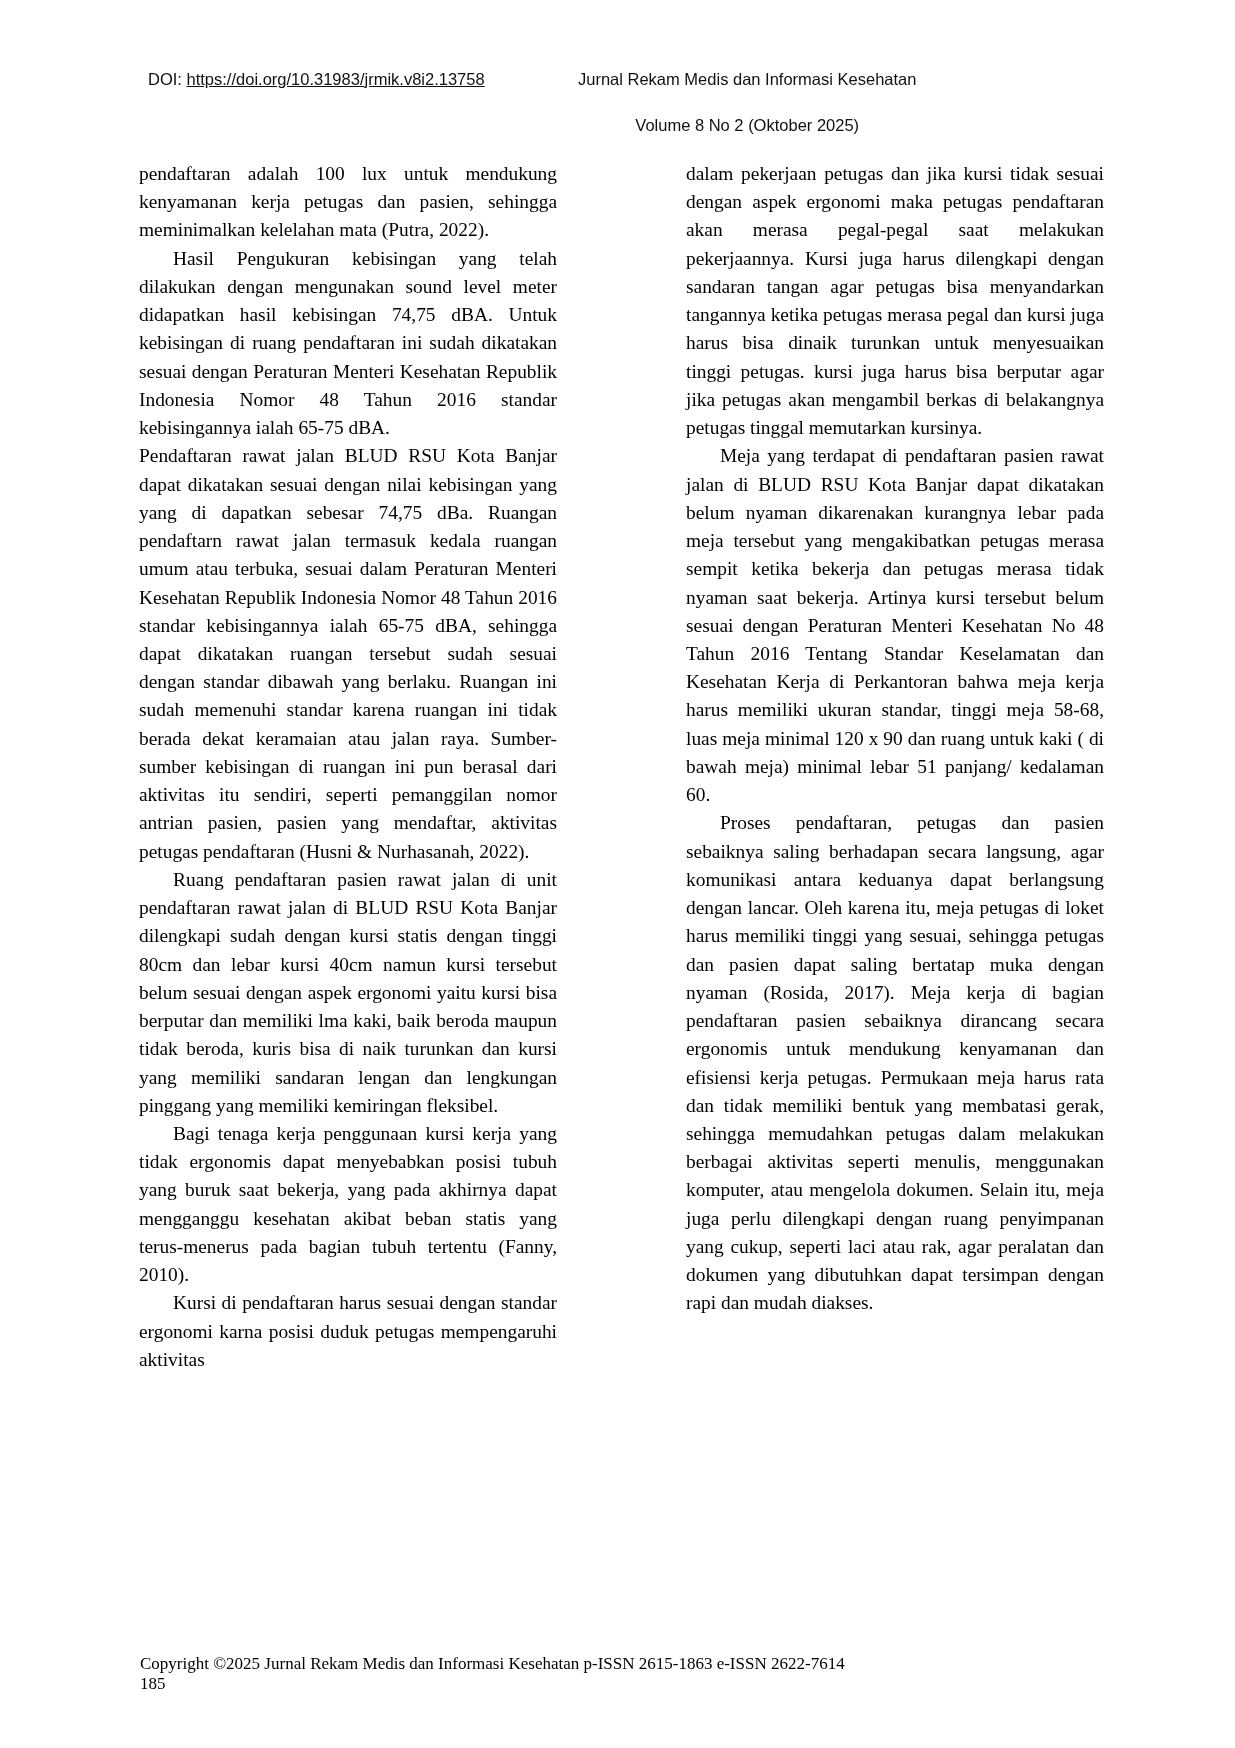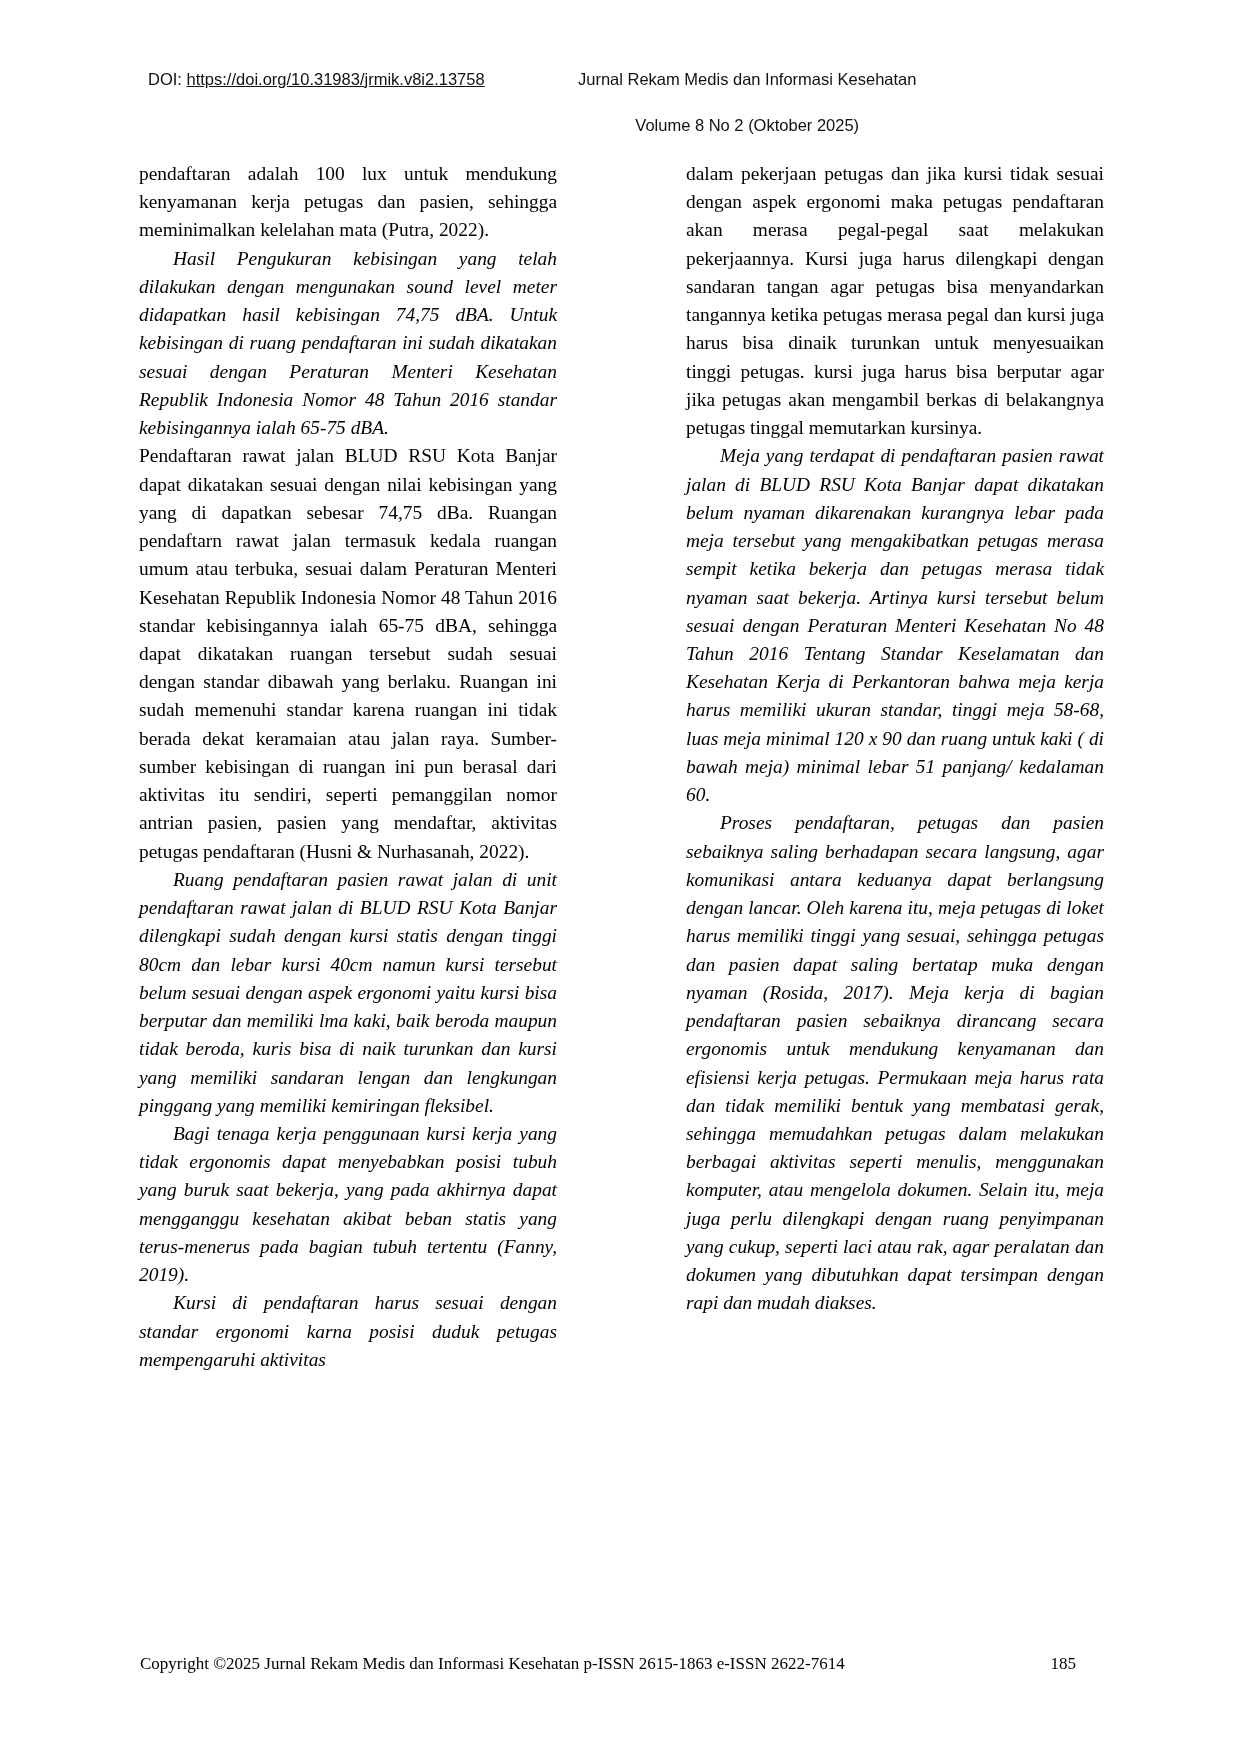--- a/index.html
+++ b/index.html
@@ -75,31 +75,30 @@
   .col p {
     margin: 0;
     font-size: 19.4px;
     line-height: 1.455;
     text-align: justify;
     text-justify: inter-word;
     hyphens: none;
   }
   .col p.indent {
     text-indent: 34px;
-    font-style: italic;
   }
 
   
   .footer {
     position: absolute;
     left: 140px;
     top: 1646px;
     width: 958px;
     display: flex;
-    flex-direction: row;
+    flex-direction: column;
     justify-content: space-between;
     align-items: baseline;
     font-size: 17px;
   }
   .footer .copyright {
     white-space: nowrap;
   }
   .footer .pagenum {
     padding-right: 22px;
   }
@@ -119,21 +118,21 @@
     </div>
   </div>
 
   <div class="columns">
 
     <div class="col">
       <p>pendaftaran adalah 100 lux untuk mendukung kenyamanan kerja petugas dan pasien, sehingga meminimalkan kelelahan mata (Putra, 2022).</p>
       <p class="indent">Hasil Pengukuran kebisingan yang telah dilakukan dengan mengunakan sound level meter didapatkan hasil kebisingan 74,75 dBA. Untuk kebisingan di ruang pendaftaran ini sudah dikatakan sesuai dengan Peraturan Menteri Kesehatan Republik Indonesia Nomor 48 Tahun 2016 standar kebisingannya ialah 65-75 dBA.</p>
       <p>Pendaftaran rawat jalan BLUD RSU Kota Banjar dapat dikatakan sesuai dengan nilai kebisingan yang yang di dapatkan sebesar 74,75 dBa. Ruangan pendaftarn rawat jalan termasuk kedala ruangan umum atau terbuka, sesuai dalam Peraturan Menteri Kesehatan Republik Indonesia Nomor 48 Tahun 2016 standar kebisingannya ialah 65-75 dBA, sehingga dapat dikatakan ruangan tersebut sudah sesuai dengan standar dibawah yang berlaku. Ruangan ini sudah memenuhi standar karena ruangan ini tidak berada dekat keramaian atau jalan raya. Sumber-sumber kebisingan di ruangan ini pun berasal dari aktivitas itu sendiri, seperti pemanggilan nomor antrian pasien, pasien yang mendaftar, aktivitas petugas pendaftaran (Husni &amp; Nurhasanah, 2022).</p>
       <p class="indent">Ruang pendaftaran pasien rawat jalan di unit pendaftaran rawat jalan di BLUD RSU Kota Banjar dilengkapi sudah dengan kursi statis dengan tinggi 80cm dan lebar kursi 40cm namun kursi tersebut belum sesuai dengan aspek ergonomi yaitu kursi bisa berputar dan memiliki lma kaki, baik beroda maupun tidak beroda, kuris bisa di naik turunkan dan kursi yang memiliki sandaran lengan dan lengkungan pinggang yang memiliki kemiringan fleksibel.</p>
-      <p class="indent">Bagi tenaga kerja penggunaan kursi kerja yang tidak ergonomis dapat menyebabkan posisi tubuh yang buruk saat bekerja, yang pada akhirnya dapat mengganggu kesehatan akibat beban statis yang terus-menerus pada bagian tubuh tertentu (Fanny, 2019).</p>
+      <p class="indent">Bagi tenaga kerja penggunaan kursi kerja yang tidak ergonomis dapat menyebabkan posisi tubuh yang buruk saat bekerja, yang pada akhirnya dapat mengganggu kesehatan akibat beban statis yang terus-menerus pada bagian tubuh tertentu (Fanny, 2010).</p>
       <p class="indent">Kursi di pendaftaran harus sesuai dengan standar ergonomi karna posisi duduk petugas mempengaruhi aktivitas</p>
     </div>
 
     <div class="col">
       <p>dalam pekerjaan petugas dan jika kursi tidak sesuai dengan aspek ergonomi maka petugas pendaftaran akan merasa pegal-pegal saat melakukan pekerjaannya. Kursi juga harus dilengkapi dengan sandaran tangan agar petugas bisa menyandarkan tangannya ketika petugas merasa pegal dan kursi juga harus bisa dinaik turunkan untuk menyesuaikan tinggi petugas. kursi juga harus bisa berputar agar jika petugas akan mengambil berkas di belakangnya petugas tinggal memutarkan kursinya.</p>
       <p class="indent">Meja yang terdapat di pendaftaran pasien rawat jalan di BLUD RSU Kota Banjar dapat dikatakan belum nyaman dikarenakan kurangnya lebar pada meja tersebut yang mengakibatkan petugas merasa sempit ketika bekerja dan petugas merasa tidak nyaman saat bekerja. Artinya kursi tersebut belum sesuai dengan Peraturan Menteri Kesehatan No 48 Tahun 2016 Tentang Standar Keselamatan dan Kesehatan Kerja di Perkantoran bahwa meja kerja harus memiliki ukuran standar, tinggi meja 58-68, luas meja minimal 120 x 90 dan ruang untuk kaki ( di bawah meja) minimal lebar 51 panjang/ kedalaman 60.</p>
       <p class="indent">Proses pendaftaran, petugas dan pasien sebaiknya saling berhadapan secara langsung, agar komunikasi antara keduanya dapat berlangsung dengan lancar. Oleh karena itu, meja petugas di loket harus memiliki tinggi yang sesuai, sehingga petugas dan pasien dapat saling bertatap muka dengan nyaman (Rosida, 2017). Meja kerja di bagian pendaftaran pasien sebaiknya dirancang secara ergonomis untuk mendukung kenyamanan dan efisiensi kerja petugas. Permukaan meja harus rata dan tidak memiliki bentuk yang membatasi gerak, sehingga memudahkan petugas dalam melakukan berbagai aktivitas seperti menulis, menggunakan komputer, atau mengelola dokumen. Selain itu, meja juga perlu dilengkapi dengan ruang penyimpanan yang cukup, seperti laci atau rak, agar peralatan dan dokumen yang dibutuhkan dapat tersimpan dengan rapi dan mudah diakses.</p>
     </div>
 
   </div>

